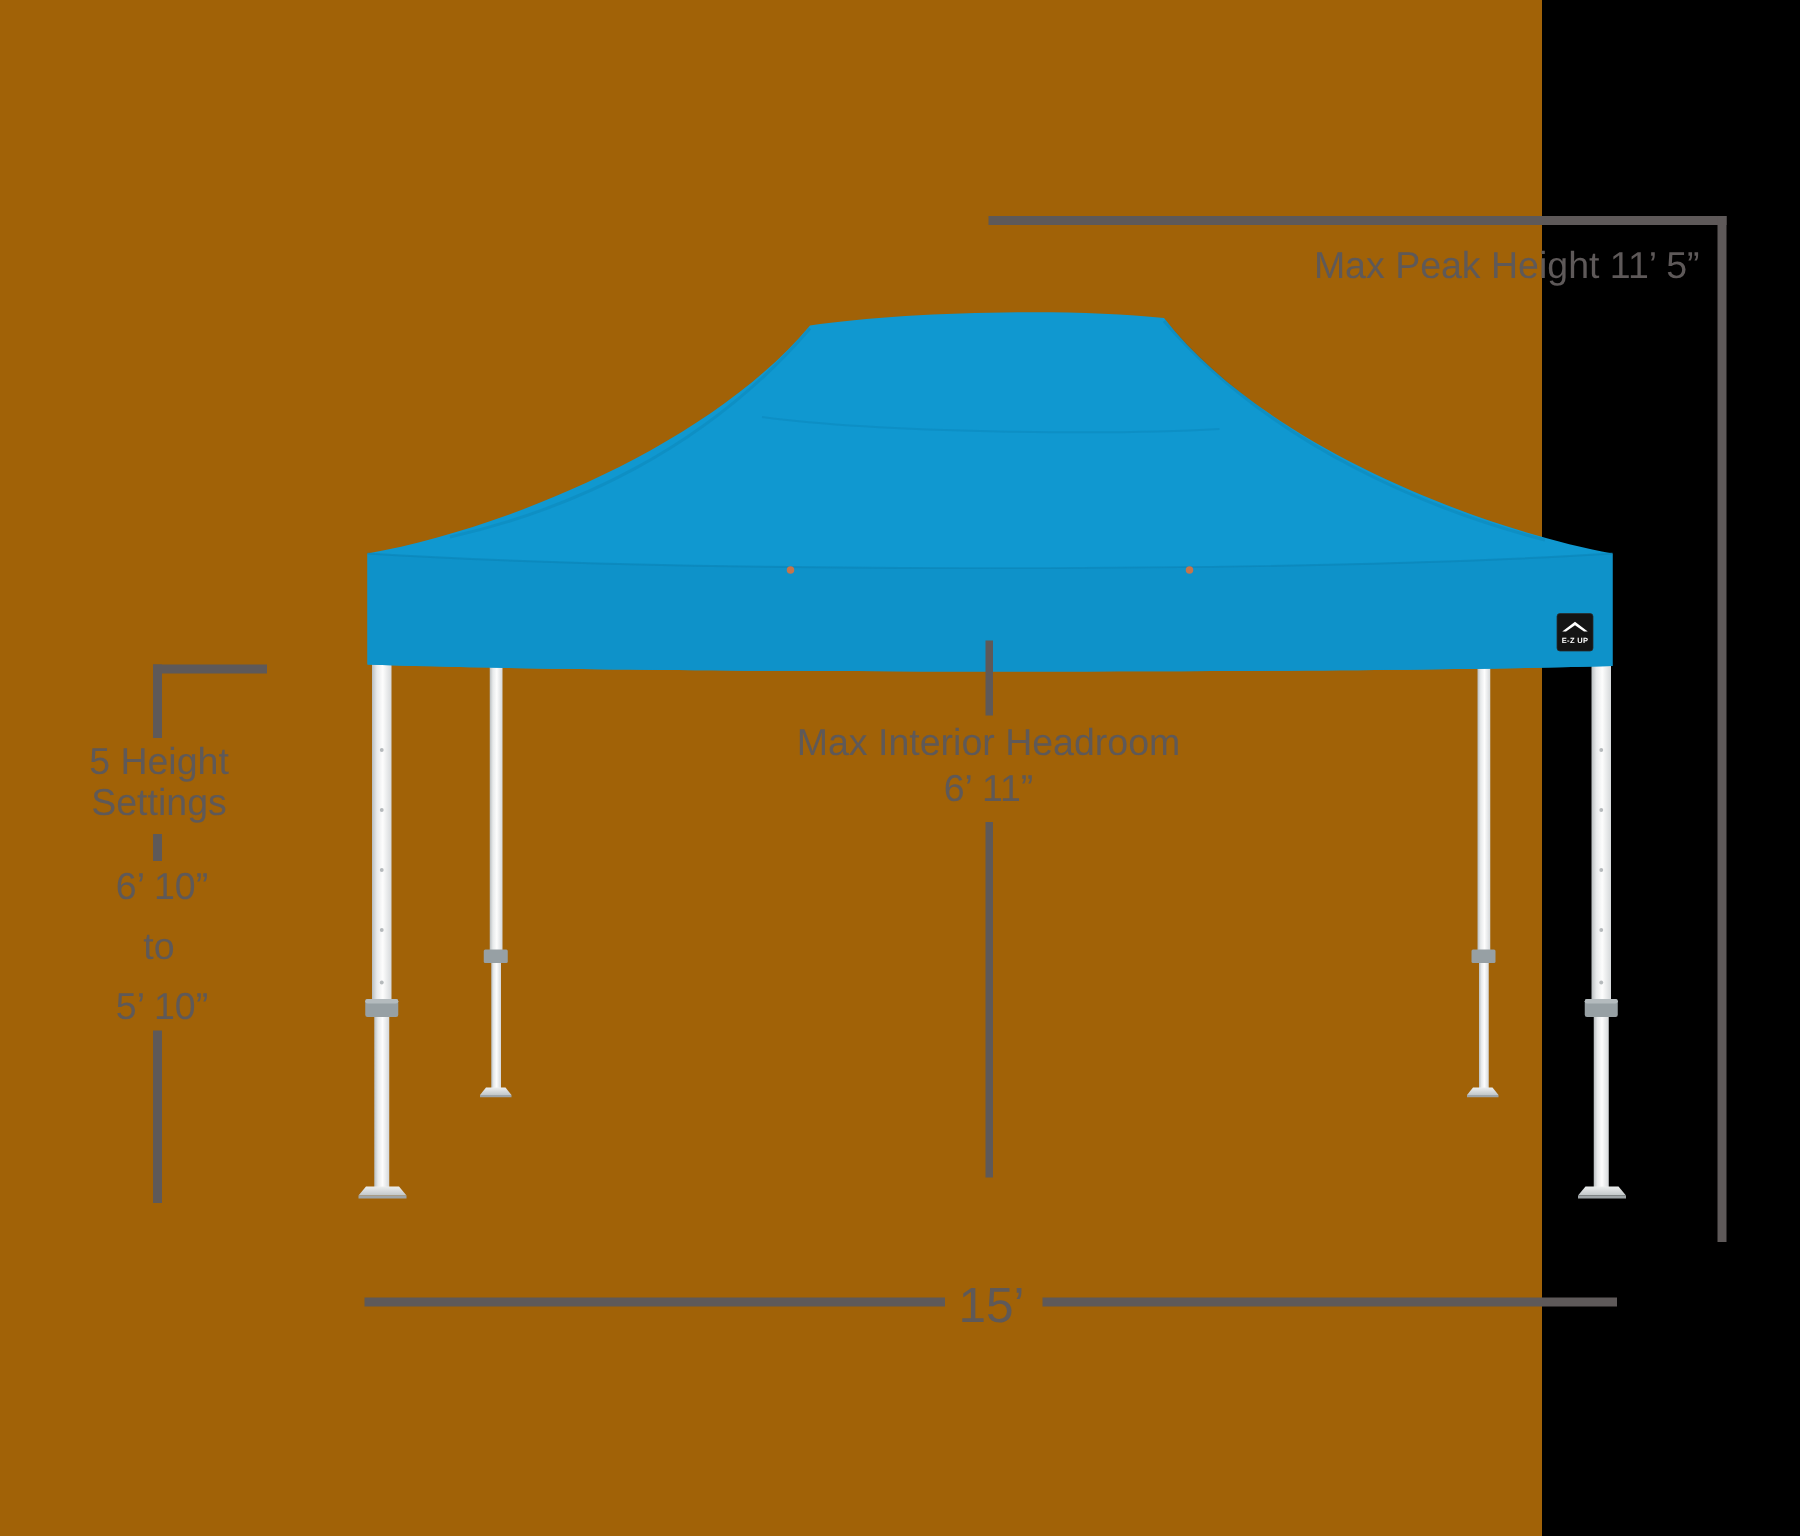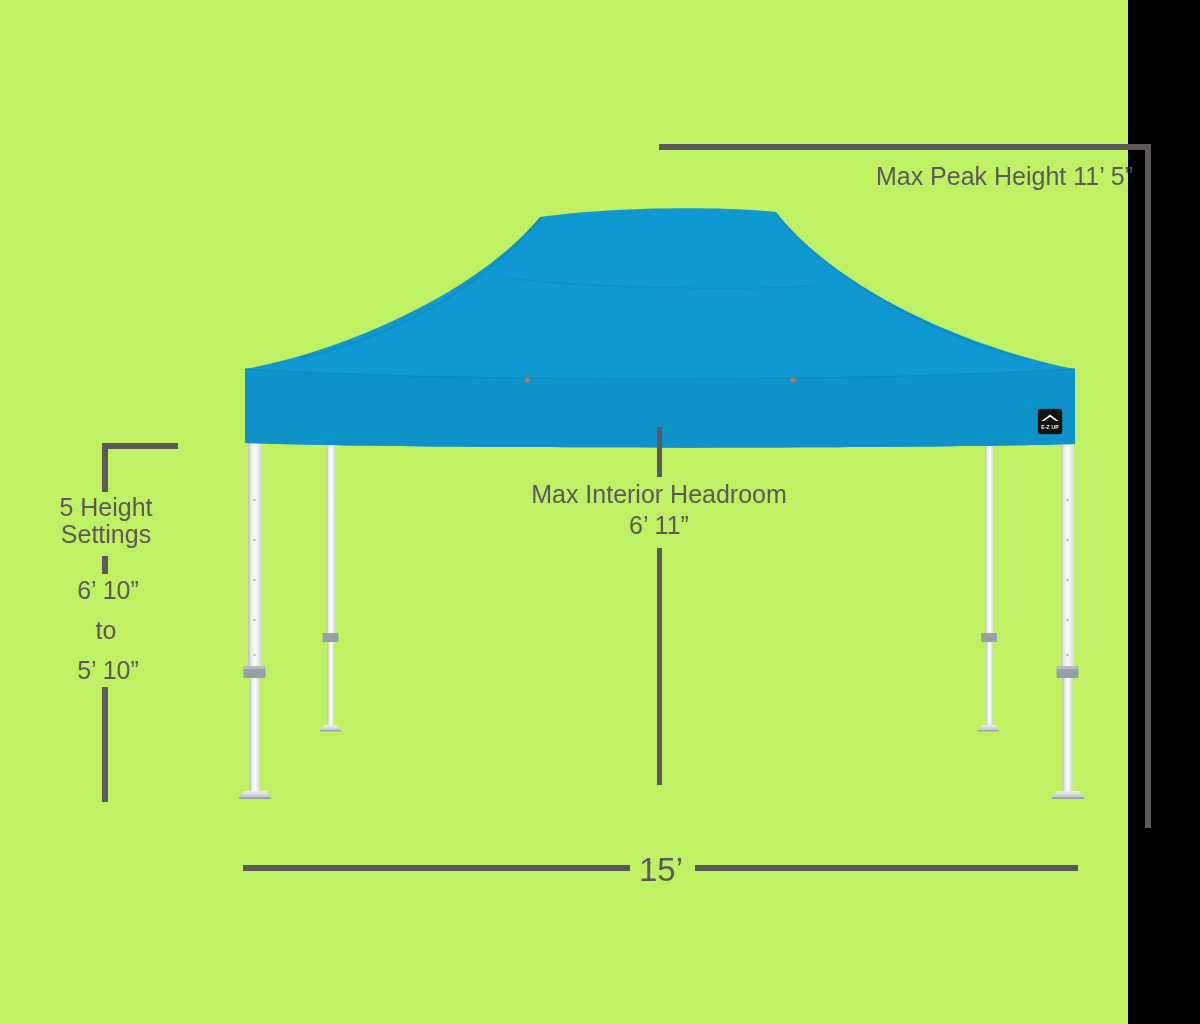--- a/index.html
+++ b/index.html
@@ -5,23 +5,23 @@
   html, body {
     margin: 0;
     padding: 0;
     background: #000000;
     width: 1200px;
     height: 1024px;
     overflow: hidden;
   }
   .stage {
     position: relative;
-    width: 1128px;
+    width: 1028px;
     height: 1024px;
-    background: #bef264;
+    background: #a16207;
   }
   svg {
     display: block;
   }
   svg text {
     font-family: "Liberation Sans", sans-serif;
     font-size: 25px;
   }
   text.dim-label { font-weight: 400; }
   text.width-label { font-size: 33px; }

